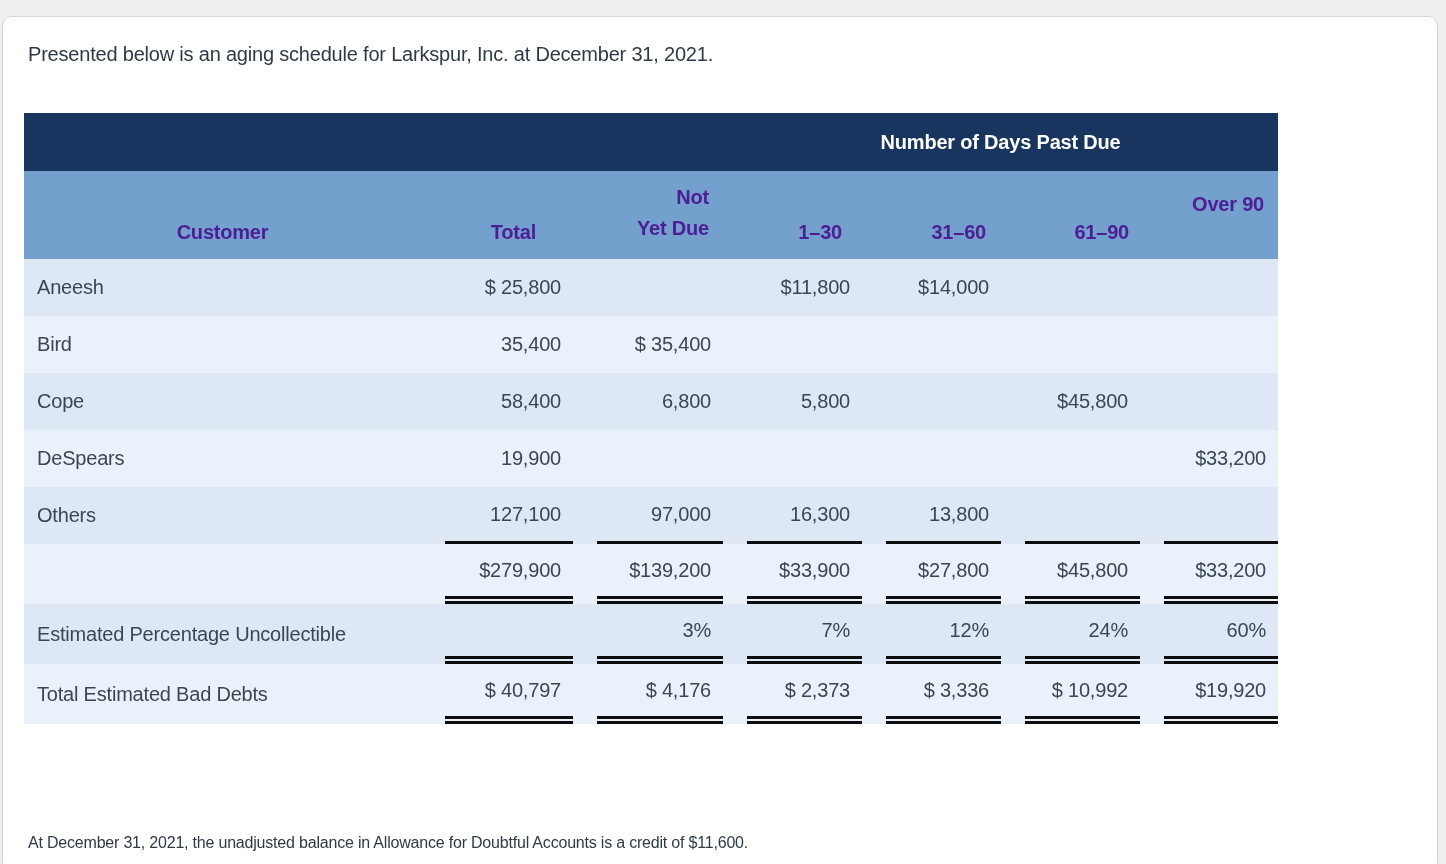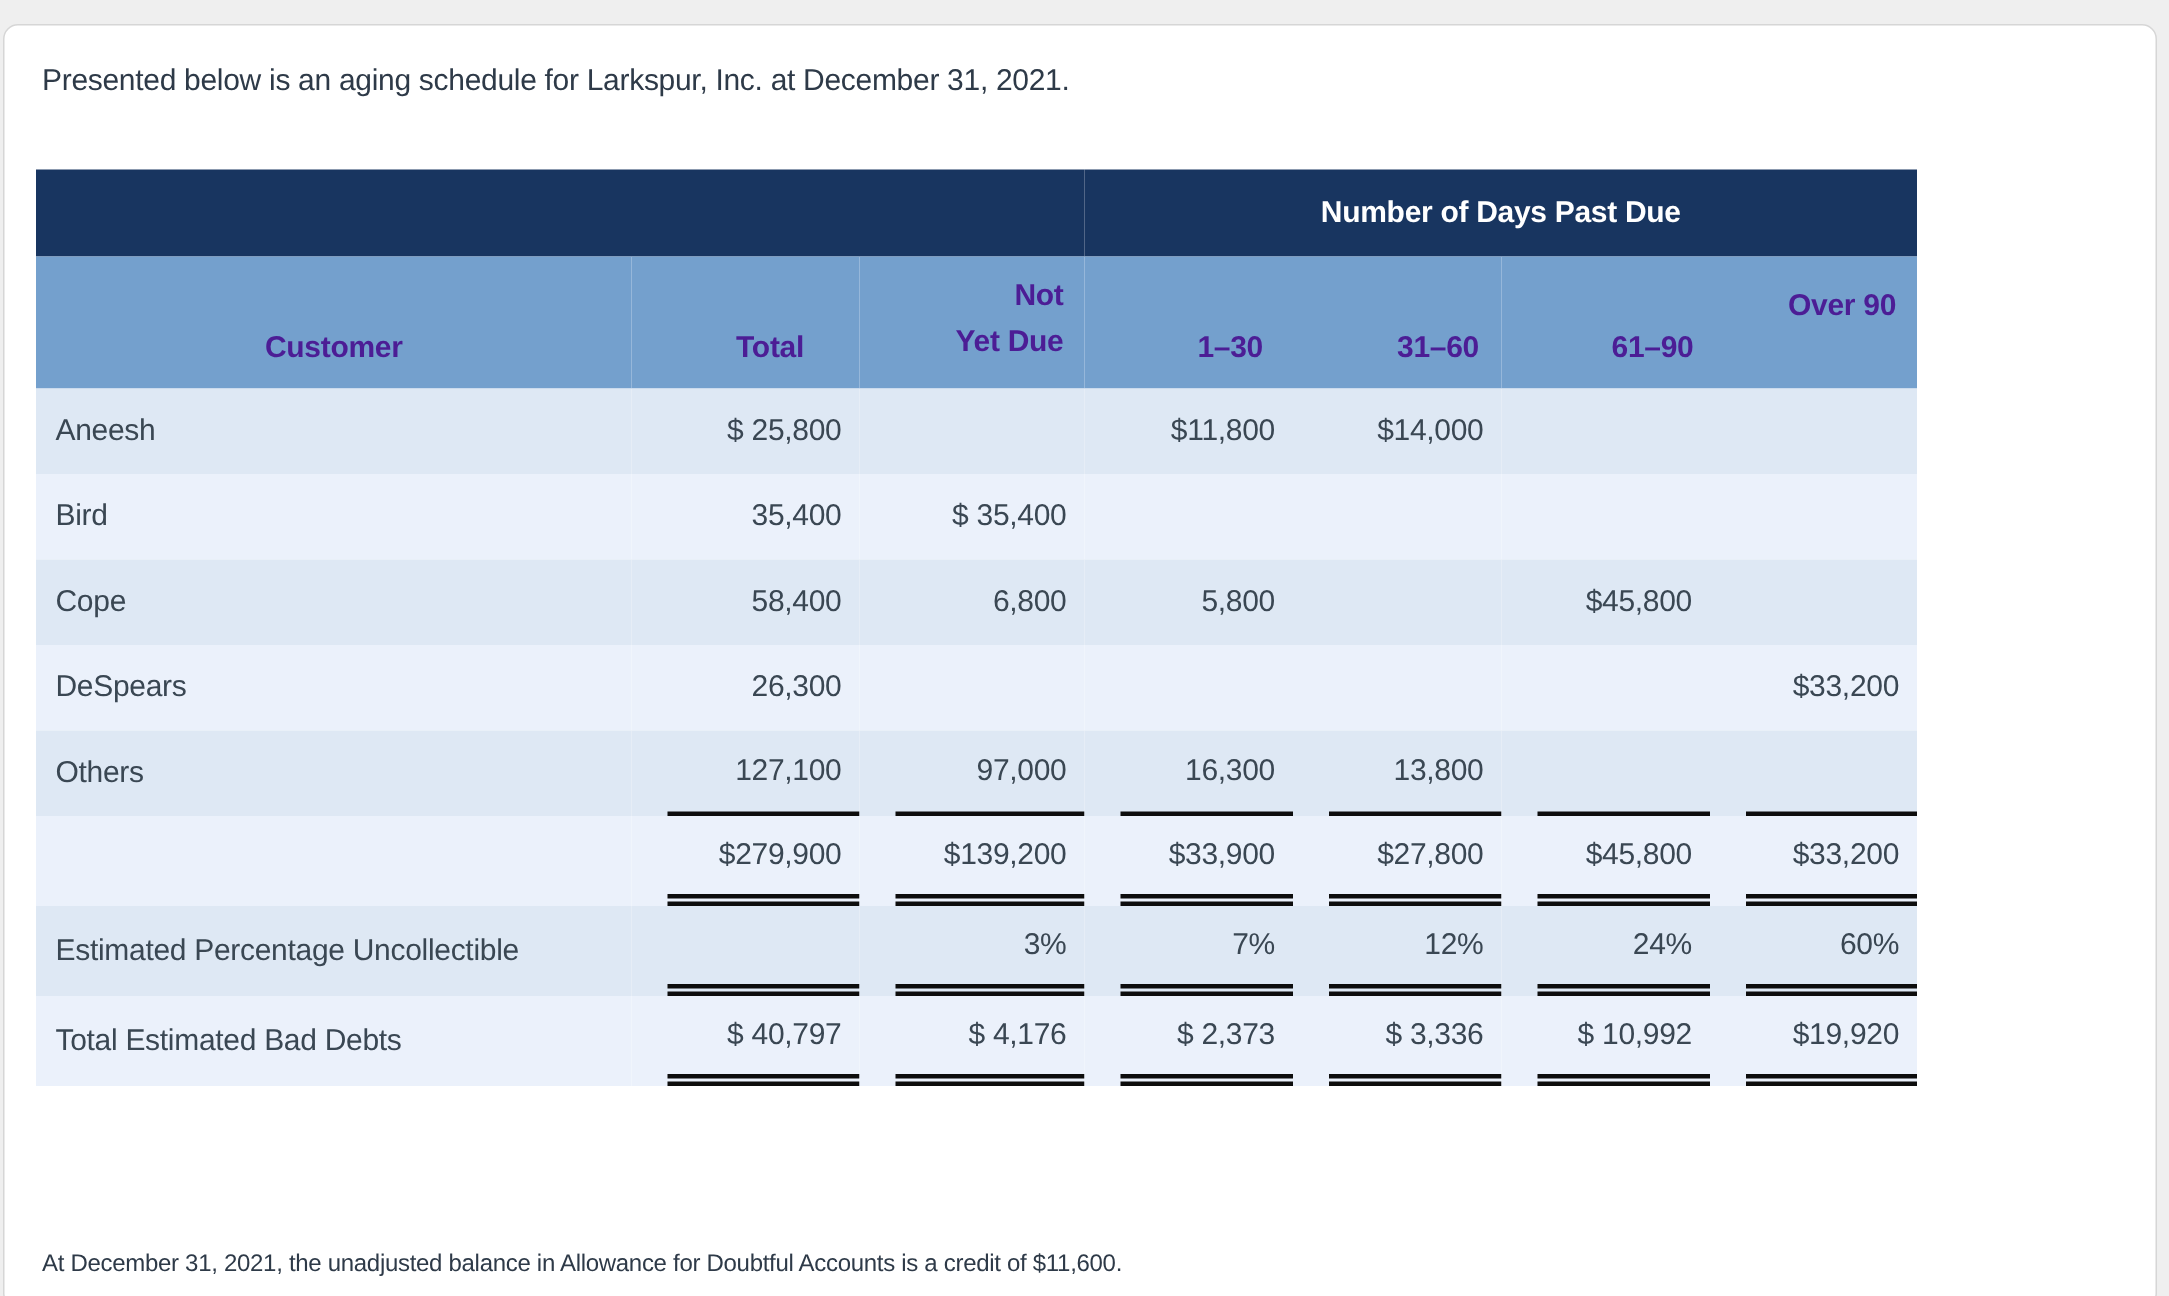--- a/index.html
+++ b/index.html
@@ -200,21 +200,21 @@
             </td>
           <td>
               <div class="num-inner"></div>
             </td>
         </tr>
         <tr class="row-b">
           <td>
               <div class="label-inner">DeSpears</div>
             </td>
           <td>
-              <div class="num-inner">26,300</div>
+              <div class="num-inner">19,900</div>
             </td>
           <td>
               <div class="num-inner"></div>
             </td>
           <td>
               <div class="num-inner"></div>
             </td>
           <td>
               <div class="num-inner"></div>
             </td>

